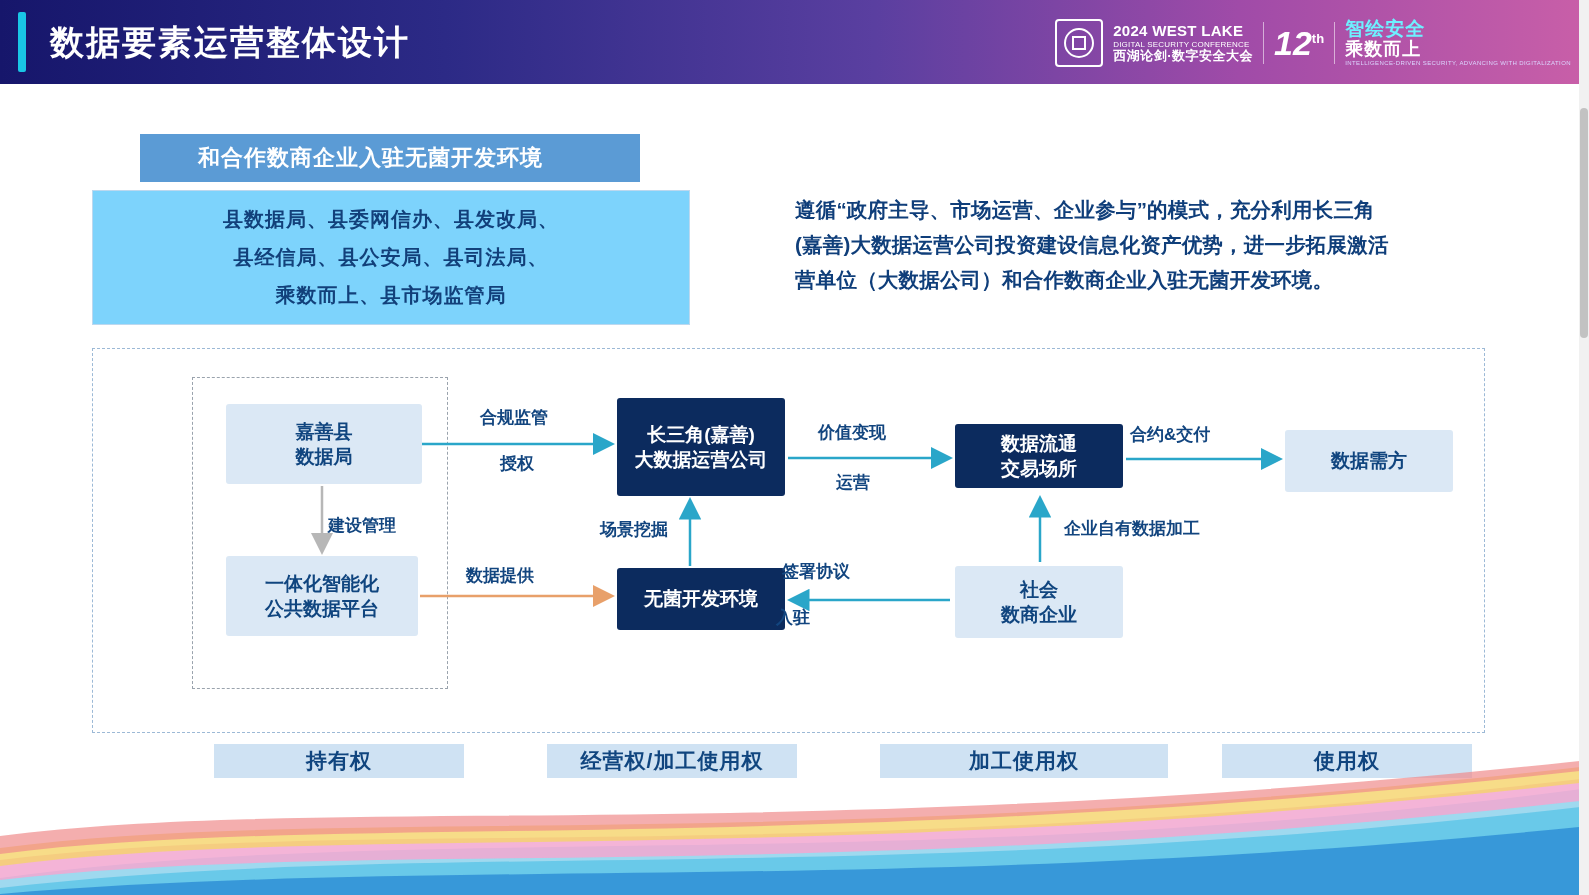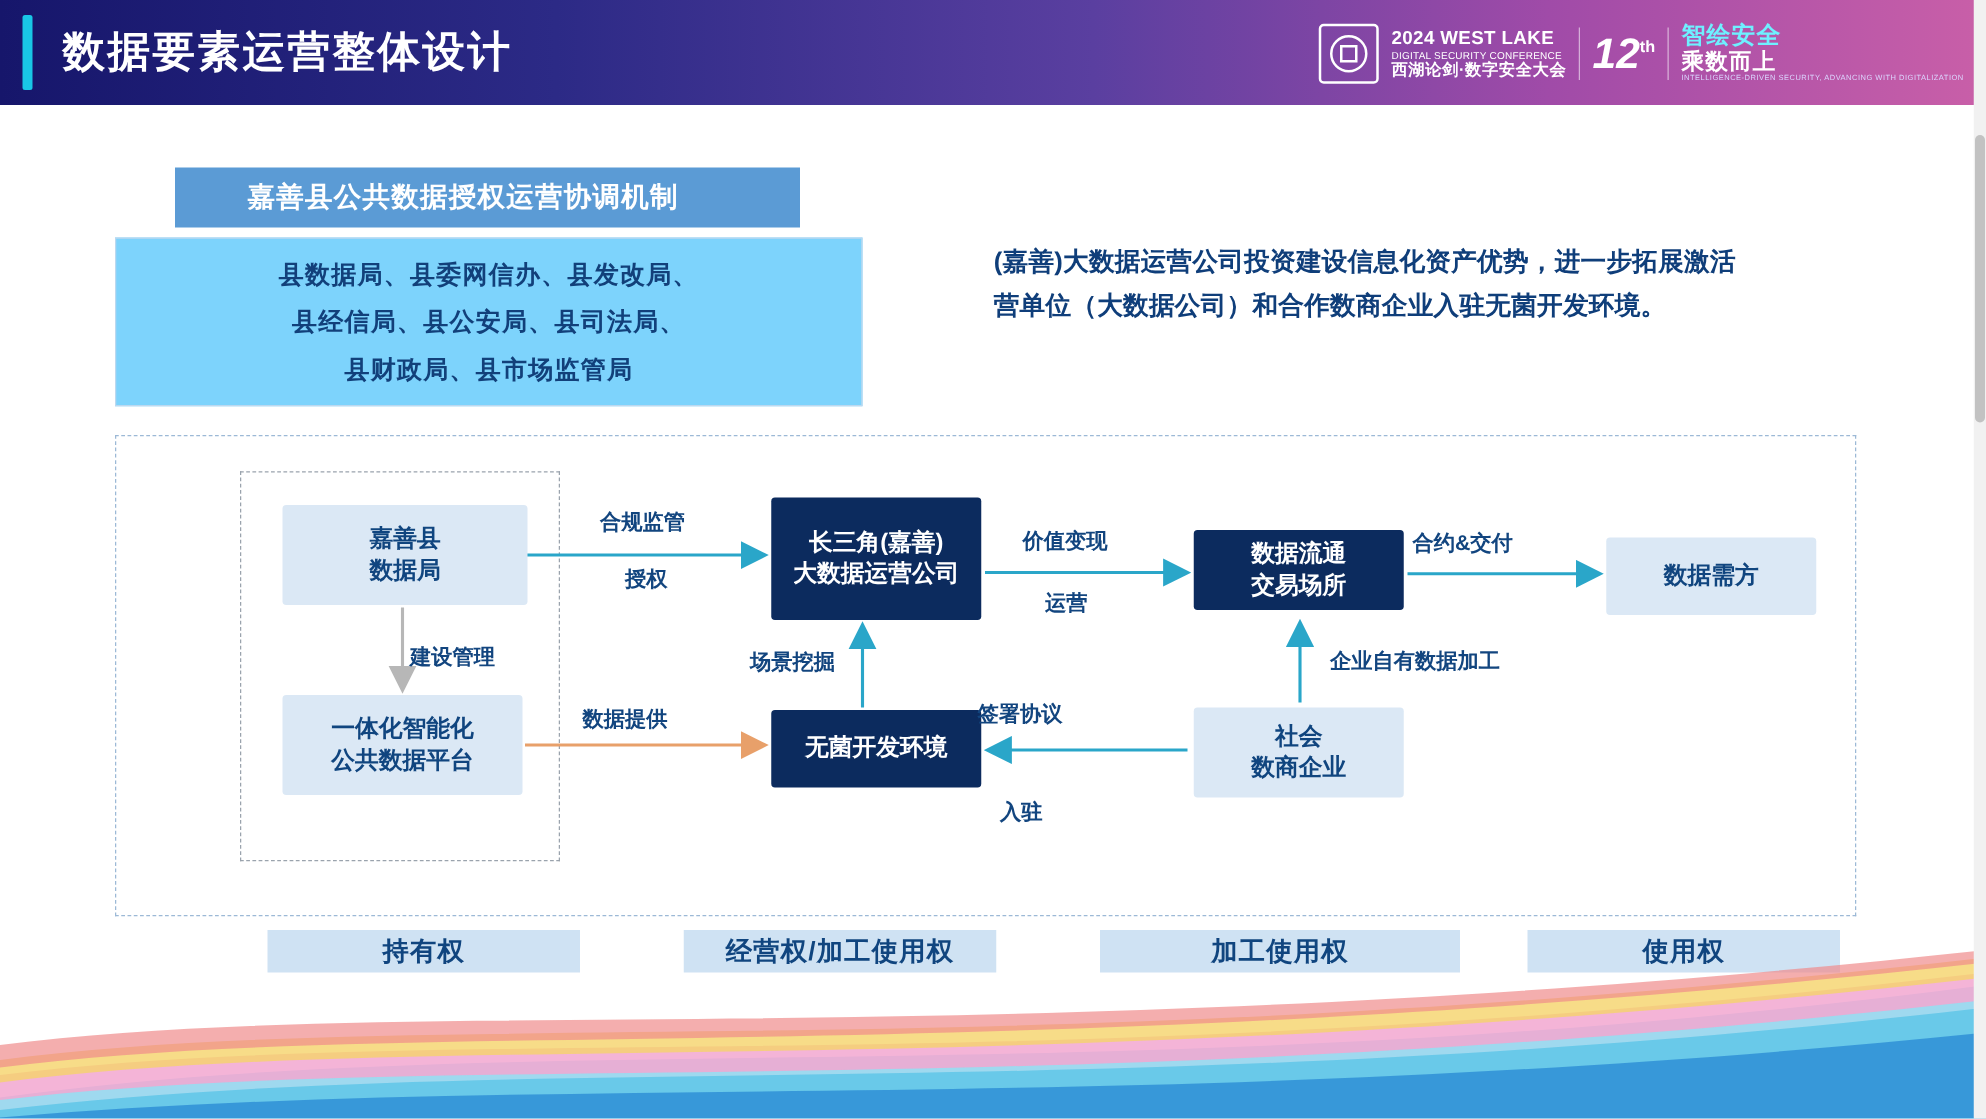--- a/index.html
+++ b/index.html
@@ -88,21 +88,21 @@
   
   .elabel{position:absolute;color:#12457f;font-size:17px;font-weight:bold;white-space:nowrap;}
   #l-compliance{left:480px;top:406px;}
   #l-authorize {left:500px;top:452px;}
   #l-build     {left:328px;top:514px;}
   #l-dataprov  {left:466px;top:564px;}
   #l-scene     {left:600px;top:518px;}
   #l-value     {left:818px;top:421px;}
   #l-operate   {left:836px;top:471px;}
   #l-sign      {left:782px;top:560px;}
-  #l-enter     {left:800px;top:606px;margin-top:32px;}
+  #l-enter     {left:776px;top:606px;}
   #l-selfproc  {left:1064px;top:517px;}
   #l-contract  {left:1130px;top:423px;}
 
   
   .arrows{position:absolute;left:0;top:0;width:1589px;height:895px;pointer-events:none;}
 
   
   .right-chip{
     position:absolute;height:34px;background:#cfe2f3;color:#10457f;
     font-size:21px;font-weight:bold;display:flex;align-items:center;justify-content:center;
@@ -145,28 +145,29 @@
       </div>
       <div class="logo-sep"></div>
       <div class="logo-slogan">
         <div class="l1">智绘安全</div>
         <div class="l2">乘数而上</div>
         <div class="l3">INTELLIGENCE-DRIVEN SECURITY, ADVANCING WITH DIGITALIZATION</div>
       </div>
     </div>
   </div>
 
-  <div class="coord-title">嘉善县公共数据授权运营协调机制</div>
+  <div class="coord-title">和合作数商企业入驻无菌开发环境</div>
   <div class="coord-body">
     <div>县数据局、县委网信办、县发改局、</div>
     <div>县经信局、县公安局、县司法局、</div>
-    <div>县财政局、县市场监管局</div>
+    <div>乘数而上、县市场监管局</div>
   </div>
 
   <div class="intro">
+    <div>遵循“政府主导、市场运营、企业参与”的模式，充分利用长三角</div>
     <div>(嘉善)大数据运营公司投资建设信息化资产优势，进一步拓展激活</div>
     <div>营单位（大数据公司）和合作数商企业入驻无菌开发环境。</div>
   </div>
 
   <div class="frame"></div>
   <div class="subframe"></div>
 
   <svg class="arrows">
     <defs>
       <marker id="ar-blue" markerWidth="9" markerHeight="9" refX="7" refY="4.5" orient="auto">

